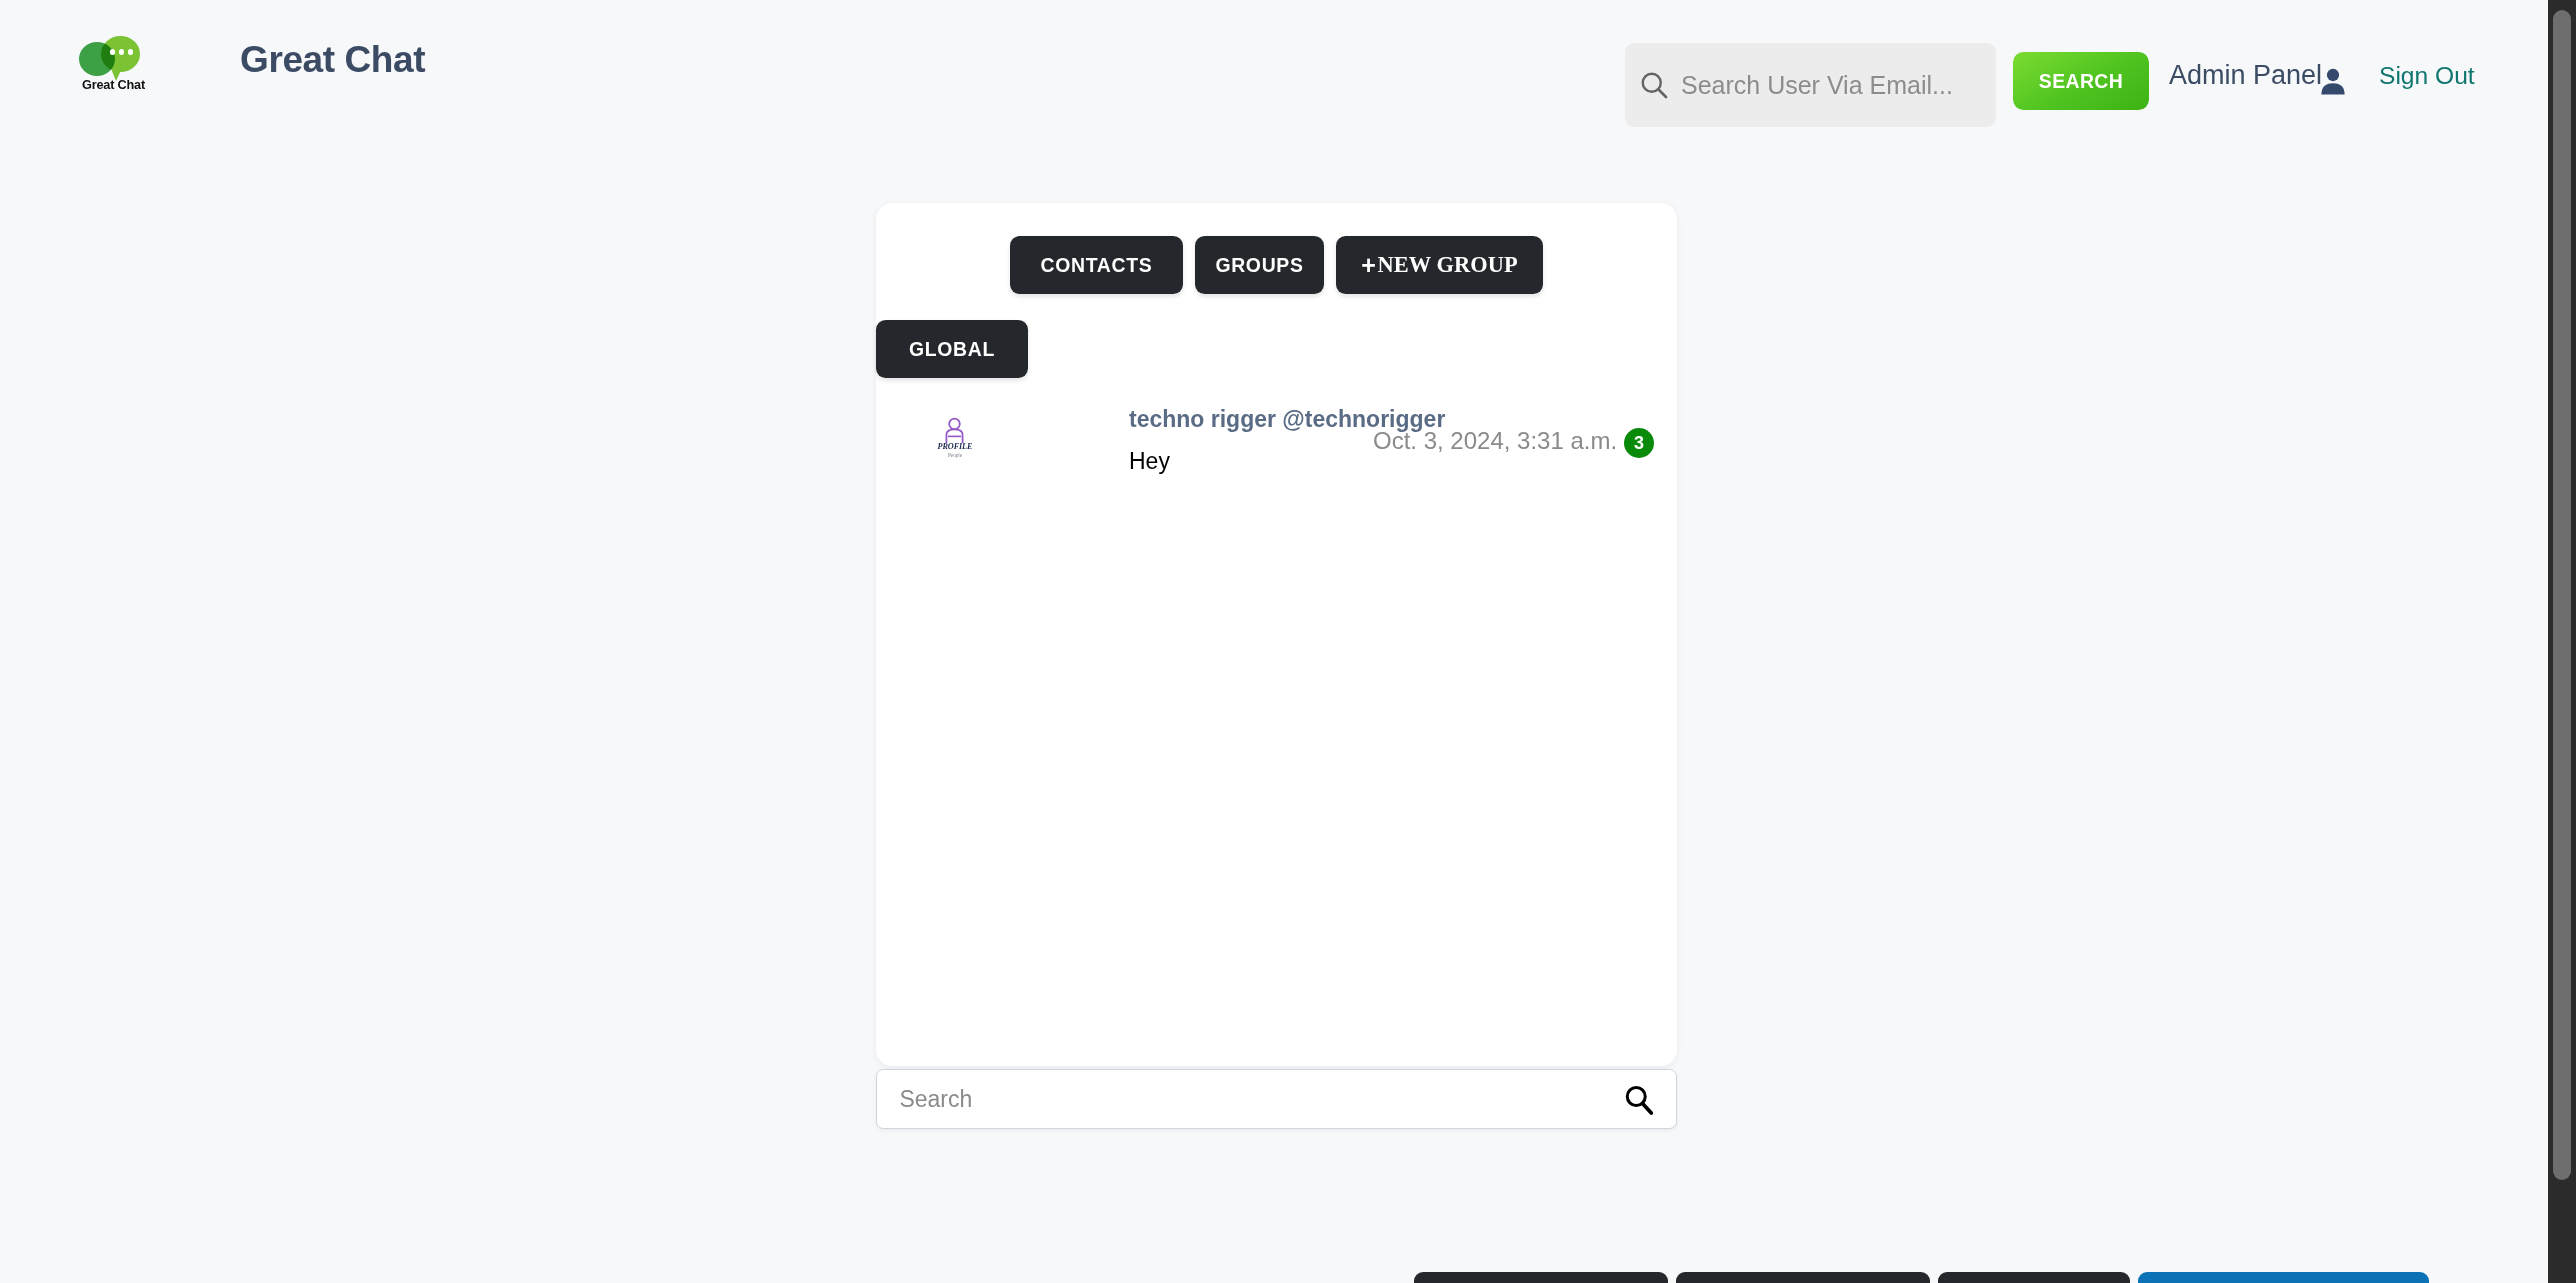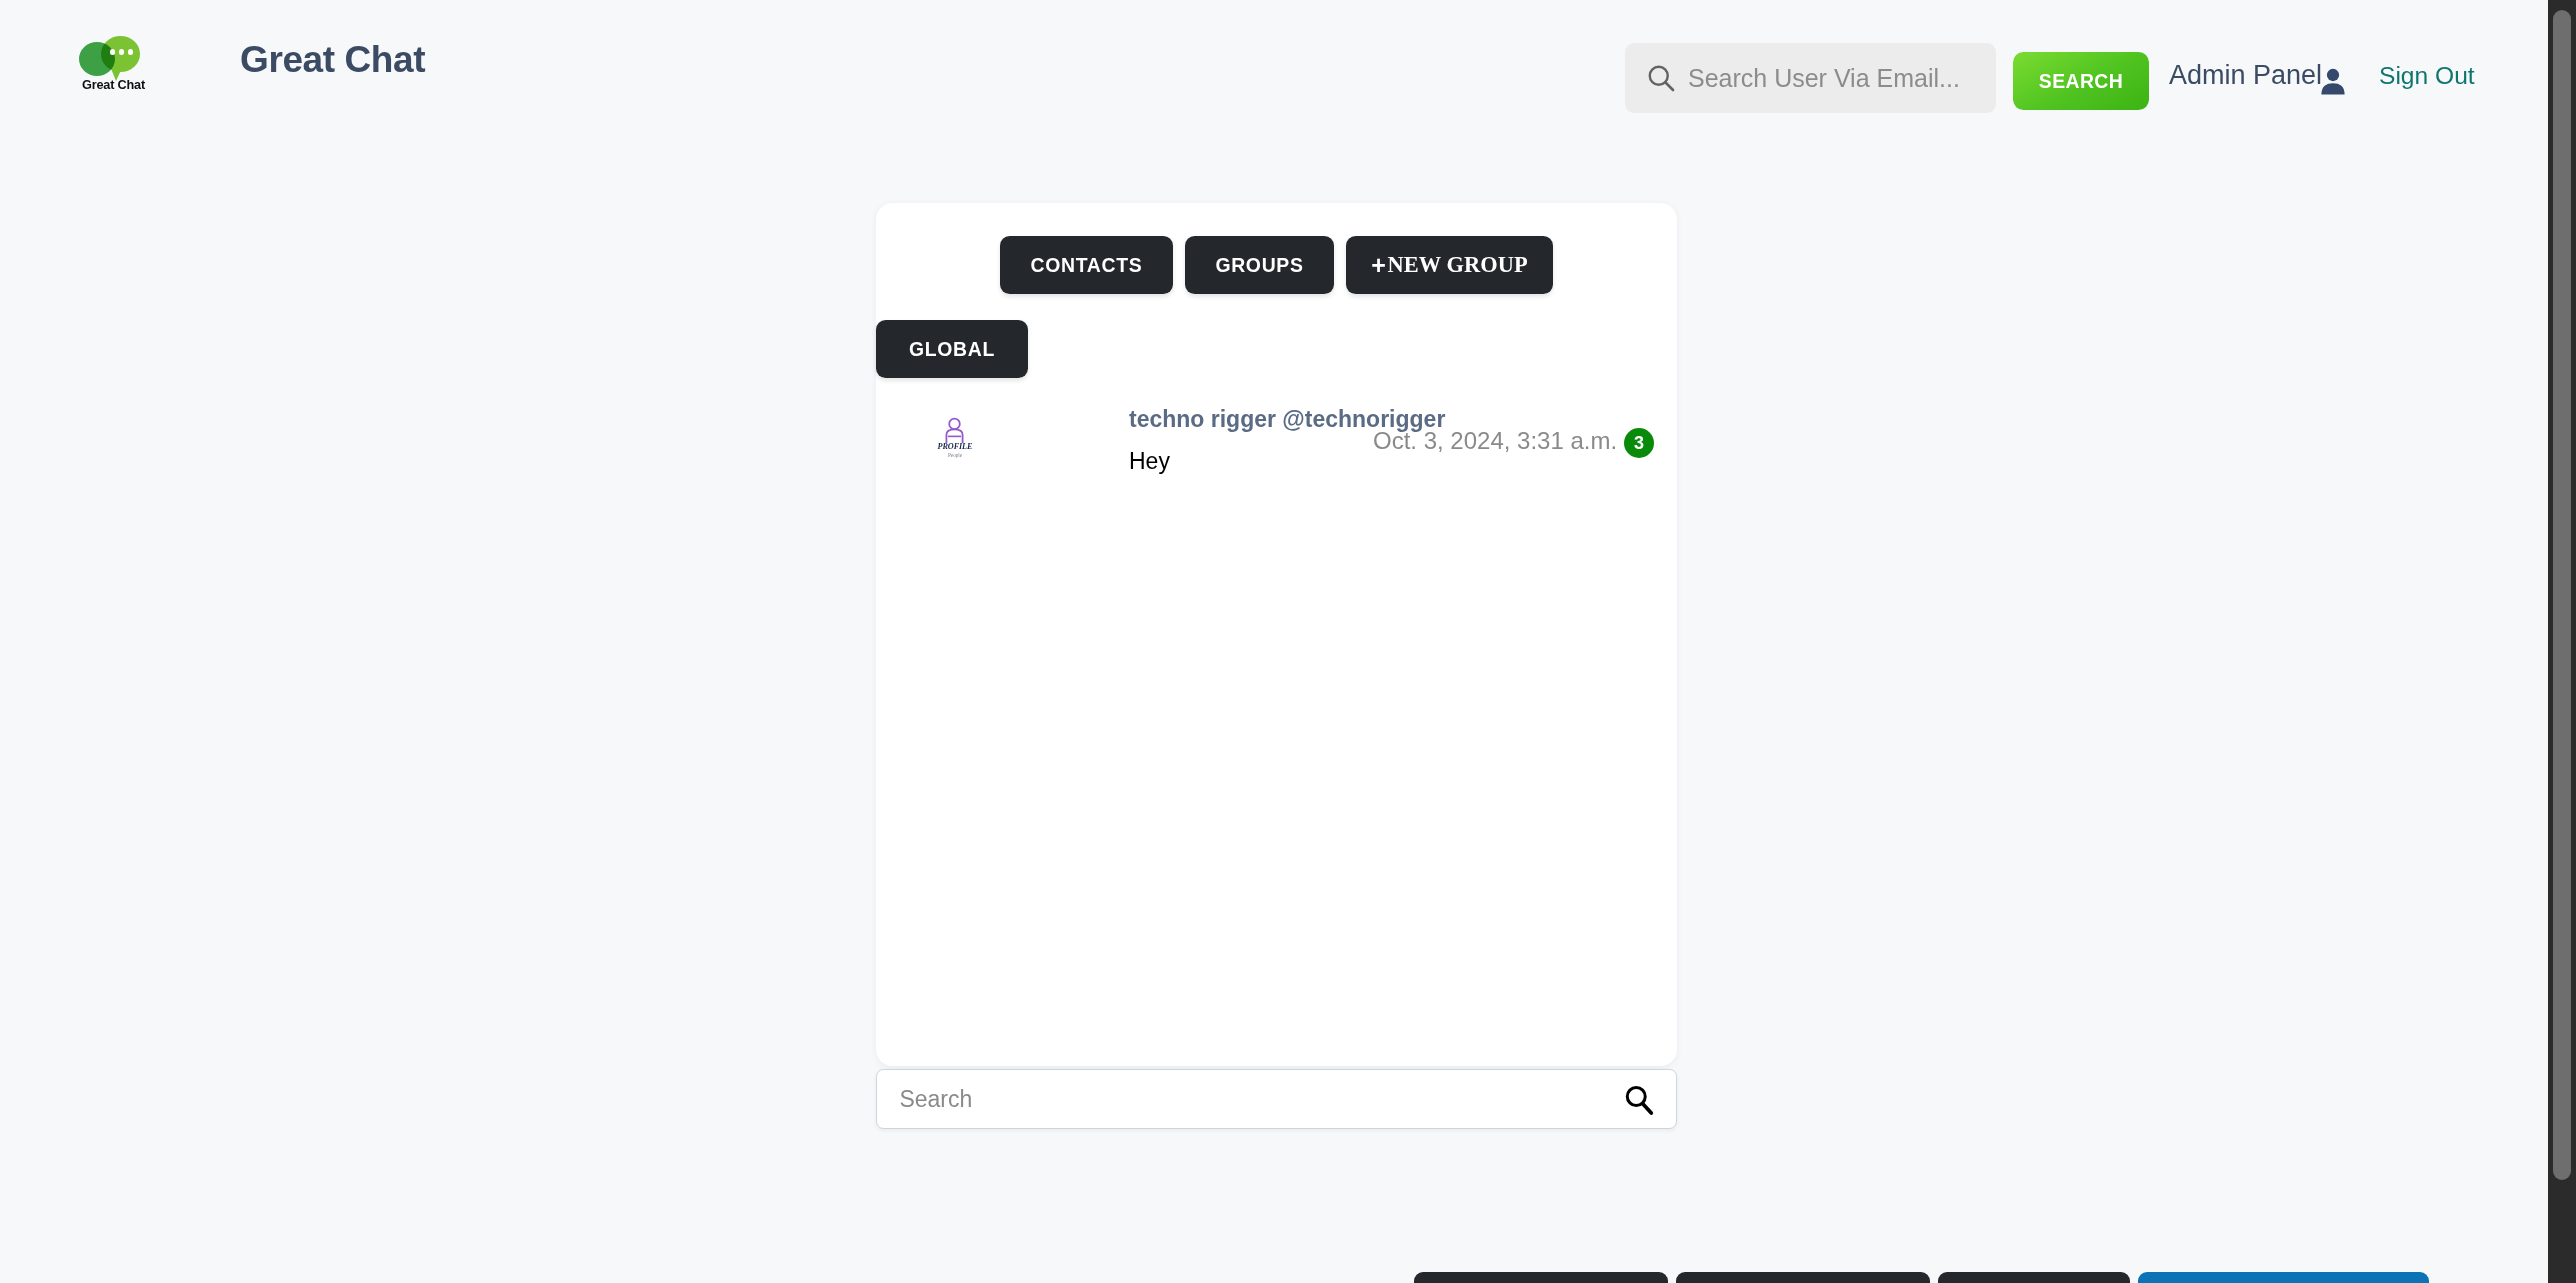--- a/index.html
+++ b/index.html
@@ -101,26 +101,26 @@
     font-size: 37px;
     font-weight: bold;
     color: #3c4b64;
     letter-spacing: -0.4px;
     white-space: nowrap;
   }
 
   .header-search {
     position: absolute;
     left: 1625px; top: 43px;
-    width: 371px; height: 70px;
+    width: 371px; height: 84px;
     background: #ececec;
     border-radius: 9px;
     display: flex;
     align-items: center;
-    padding-left: 21px;
+    padding-left: 14px;
   }
   .header-search .mag {
     width: 30px; height: 30px;
     flex: 0 0 auto;
     margin-right: 12px;
   }
   .header-search input {
     border: none;
     outline: none;
     background: transparent;
@@ -208,21 +208,21 @@
     font-weight: bold;
     letter-spacing: 0.7px;
     cursor: pointer;
     box-shadow: 0 2.2px 4.5px rgba(0,0,0,0.10);
     display: inline-flex;
     align-items: center;
     justify-content: center;
     white-space: nowrap;
   }
   .tab-btn.w-contacts { width: 173px; padding: 0; }
-  .tab-btn.w-groups   { width: 149px; padding: 0; }
+  .tab-btn.w-groups   { width: 129px; padding: 0; }
   .tab-btn.w-newgroup { width: 207px; padding: 0;
                         font-family: "Liberation Serif", serif;
                         font-size: 22.4px; letter-spacing: 0.1px; }
   .tab-btn.w-global   { width: 152px; padding: 0; }
 
   .tab-btn .plus-glyph {
     font-family: "Liberation Sans", sans-serif;
     font-size: 25px;
     font-weight: bold;
     line-height: 1;

